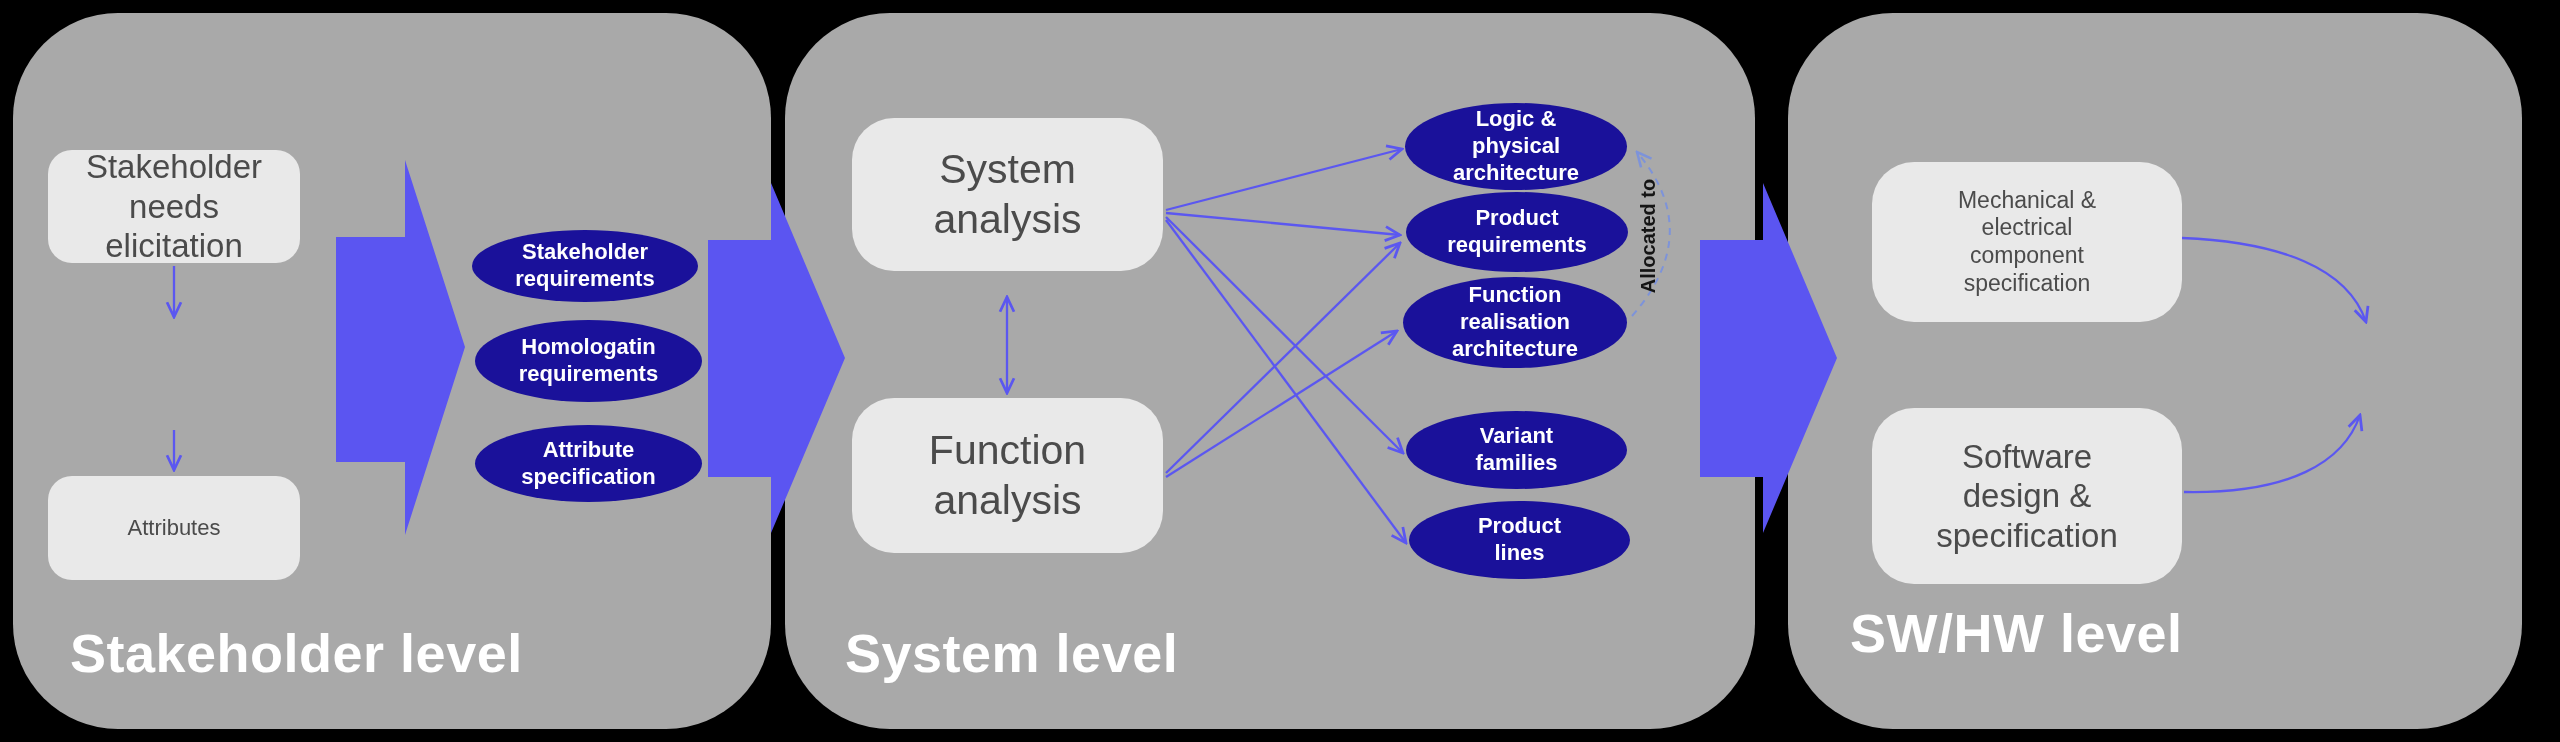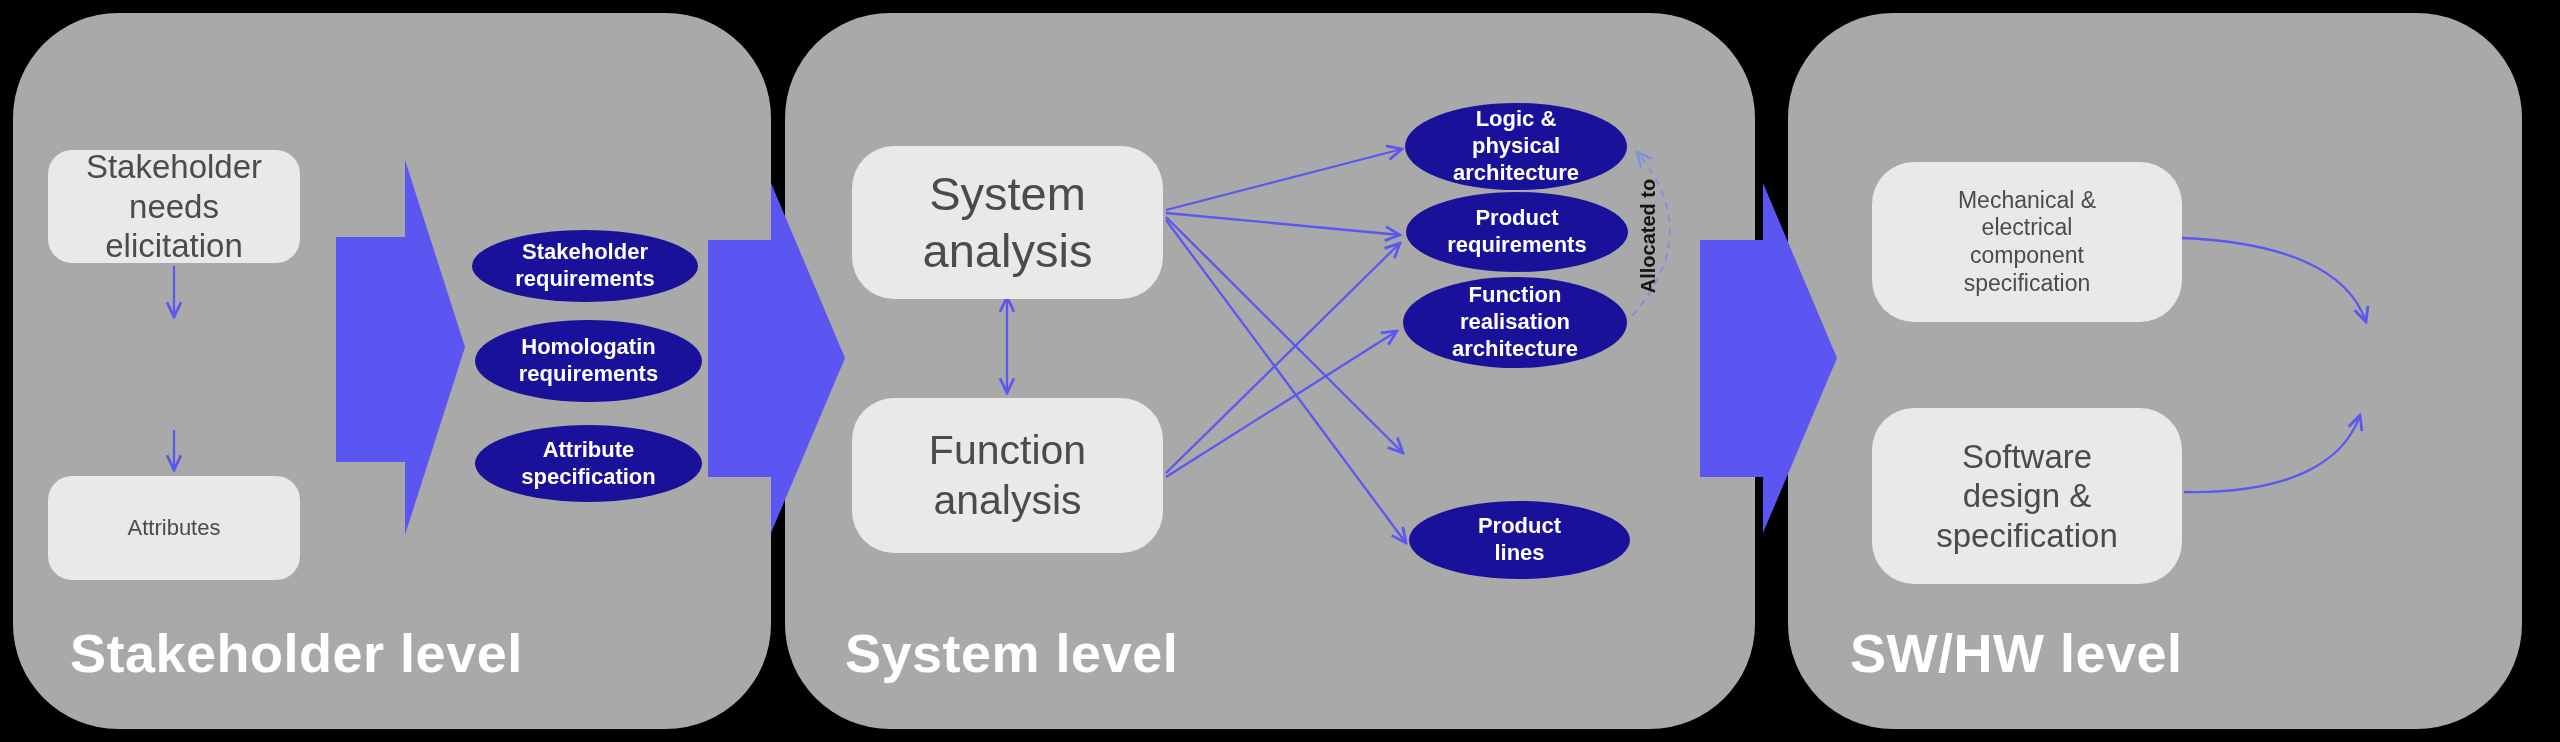--- a/index.html
+++ b/index.html
@@ -25,36 +25,36 @@
        white-space:pre-line;line-height:1.2;font-weight:500;}
   .box.small-r{border-radius:24px;}
   .box.big-r{border-radius:42px;}
   .ellipse{position:absolute;background:var(--ellipse_fill);color:var(--ellipse_text);
        border-radius:50%;display:flex;align-items:center;justify-content:center;text-align:center;
        white-space:pre-line;font-size:22px;font-weight:700;line-height:1.22;}
   .level-title{position:absolute;color:var(--title_text);font-size:54px;font-weight:600;letter-spacing:.5px;}
   #p1b1{left:48px;top:150px;width:252px;height:113px;font-size:33px;}
   #p1b2{left:48px;top:323px;width:252px;height:104px;font-size:33px;}
   #p1b3{left:48px;top:476px;width:252px;height:104px;font-size:22px;}
-  #p2b1{left:852px;top:146px;width:311px;height:153px;font-size:47px;}
+  #p2b1{left:852px;top:118px;width:311px;height:153px;font-size:41px;}
   #p2b2{left:852px;top:398px;width:311px;height:155px;font-size:41px;}
   #p3b1{left:1872px;top:162px;width:310px;height:160px;font-size:23px;}
   #p3b2{left:1872px;top:408px;width:310px;height:176px;font-size:33px;}
   #p1e1{left:472px;top:230px;width:226px;height:72px;}
   #p1e2{left:475px;top:320px;width:227px;height:82px;}
   #p1e3{left:475px;top:425px;width:227px;height:77px;}
   #p2e1{left:1405px;top:103px;width:222px;height:87px;}
   #p2e2{left:1406px;top:192px;width:222px;height:80px;}
   #p2e3{left:1403px;top:277px;width:224px;height:91px;}
   #p2e4{left:1406px;top:411px;width:221px;height:78px;}
   #p2e5{left:1409px;top:501px;width:221px;height:78px;}
   #p3e1{left:2258px;top:333px;width:225px;height:72px;}
   #t1{left:70px;top:622px;}
   #t2{left:845px;top:622px;}
-  #t3{left:1850px;top:622px;}
+  #t3{left:1850px;top:602px;}
   #allocated{position:absolute;left:1648px;top:236px;transform:translate(-50%,-50%) rotate(-90deg);
       font-size:20px;font-weight:600;color:var(--allocated_text);white-space:nowrap;}
 </style>
 </head>
 <body>
 
 <div id="stage">
 
   <div class="panel" id="panel1"></div>
   <div class="panel" id="panel2"></div>
@@ -109,20 +109,22 @@
   <div class="box big-r" id="p2b2">Function
 analysis</div>
   <div class="ellipse" id="p2e1">Logic &amp;
 physical
 architecture</div>
   <div class="ellipse" id="p2e2">Product
 requirements</div>
   <div class="ellipse" id="p2e3">Function
 realisation
 architecture</div>
+  <div class="ellipse" id="p2e4">Variant
+families</div>
   <div class="ellipse" id="p2e5">Product
 lines</div>
   <div id="allocated">Allocated to</div>
   <div class="level-title" id="t2">System level</div>
 
   <div class="box big-r" id="p3b1">Mechanical &amp;
 electrical
 component
 specification</div>
   <div class="box big-r" id="p3b2">Software

